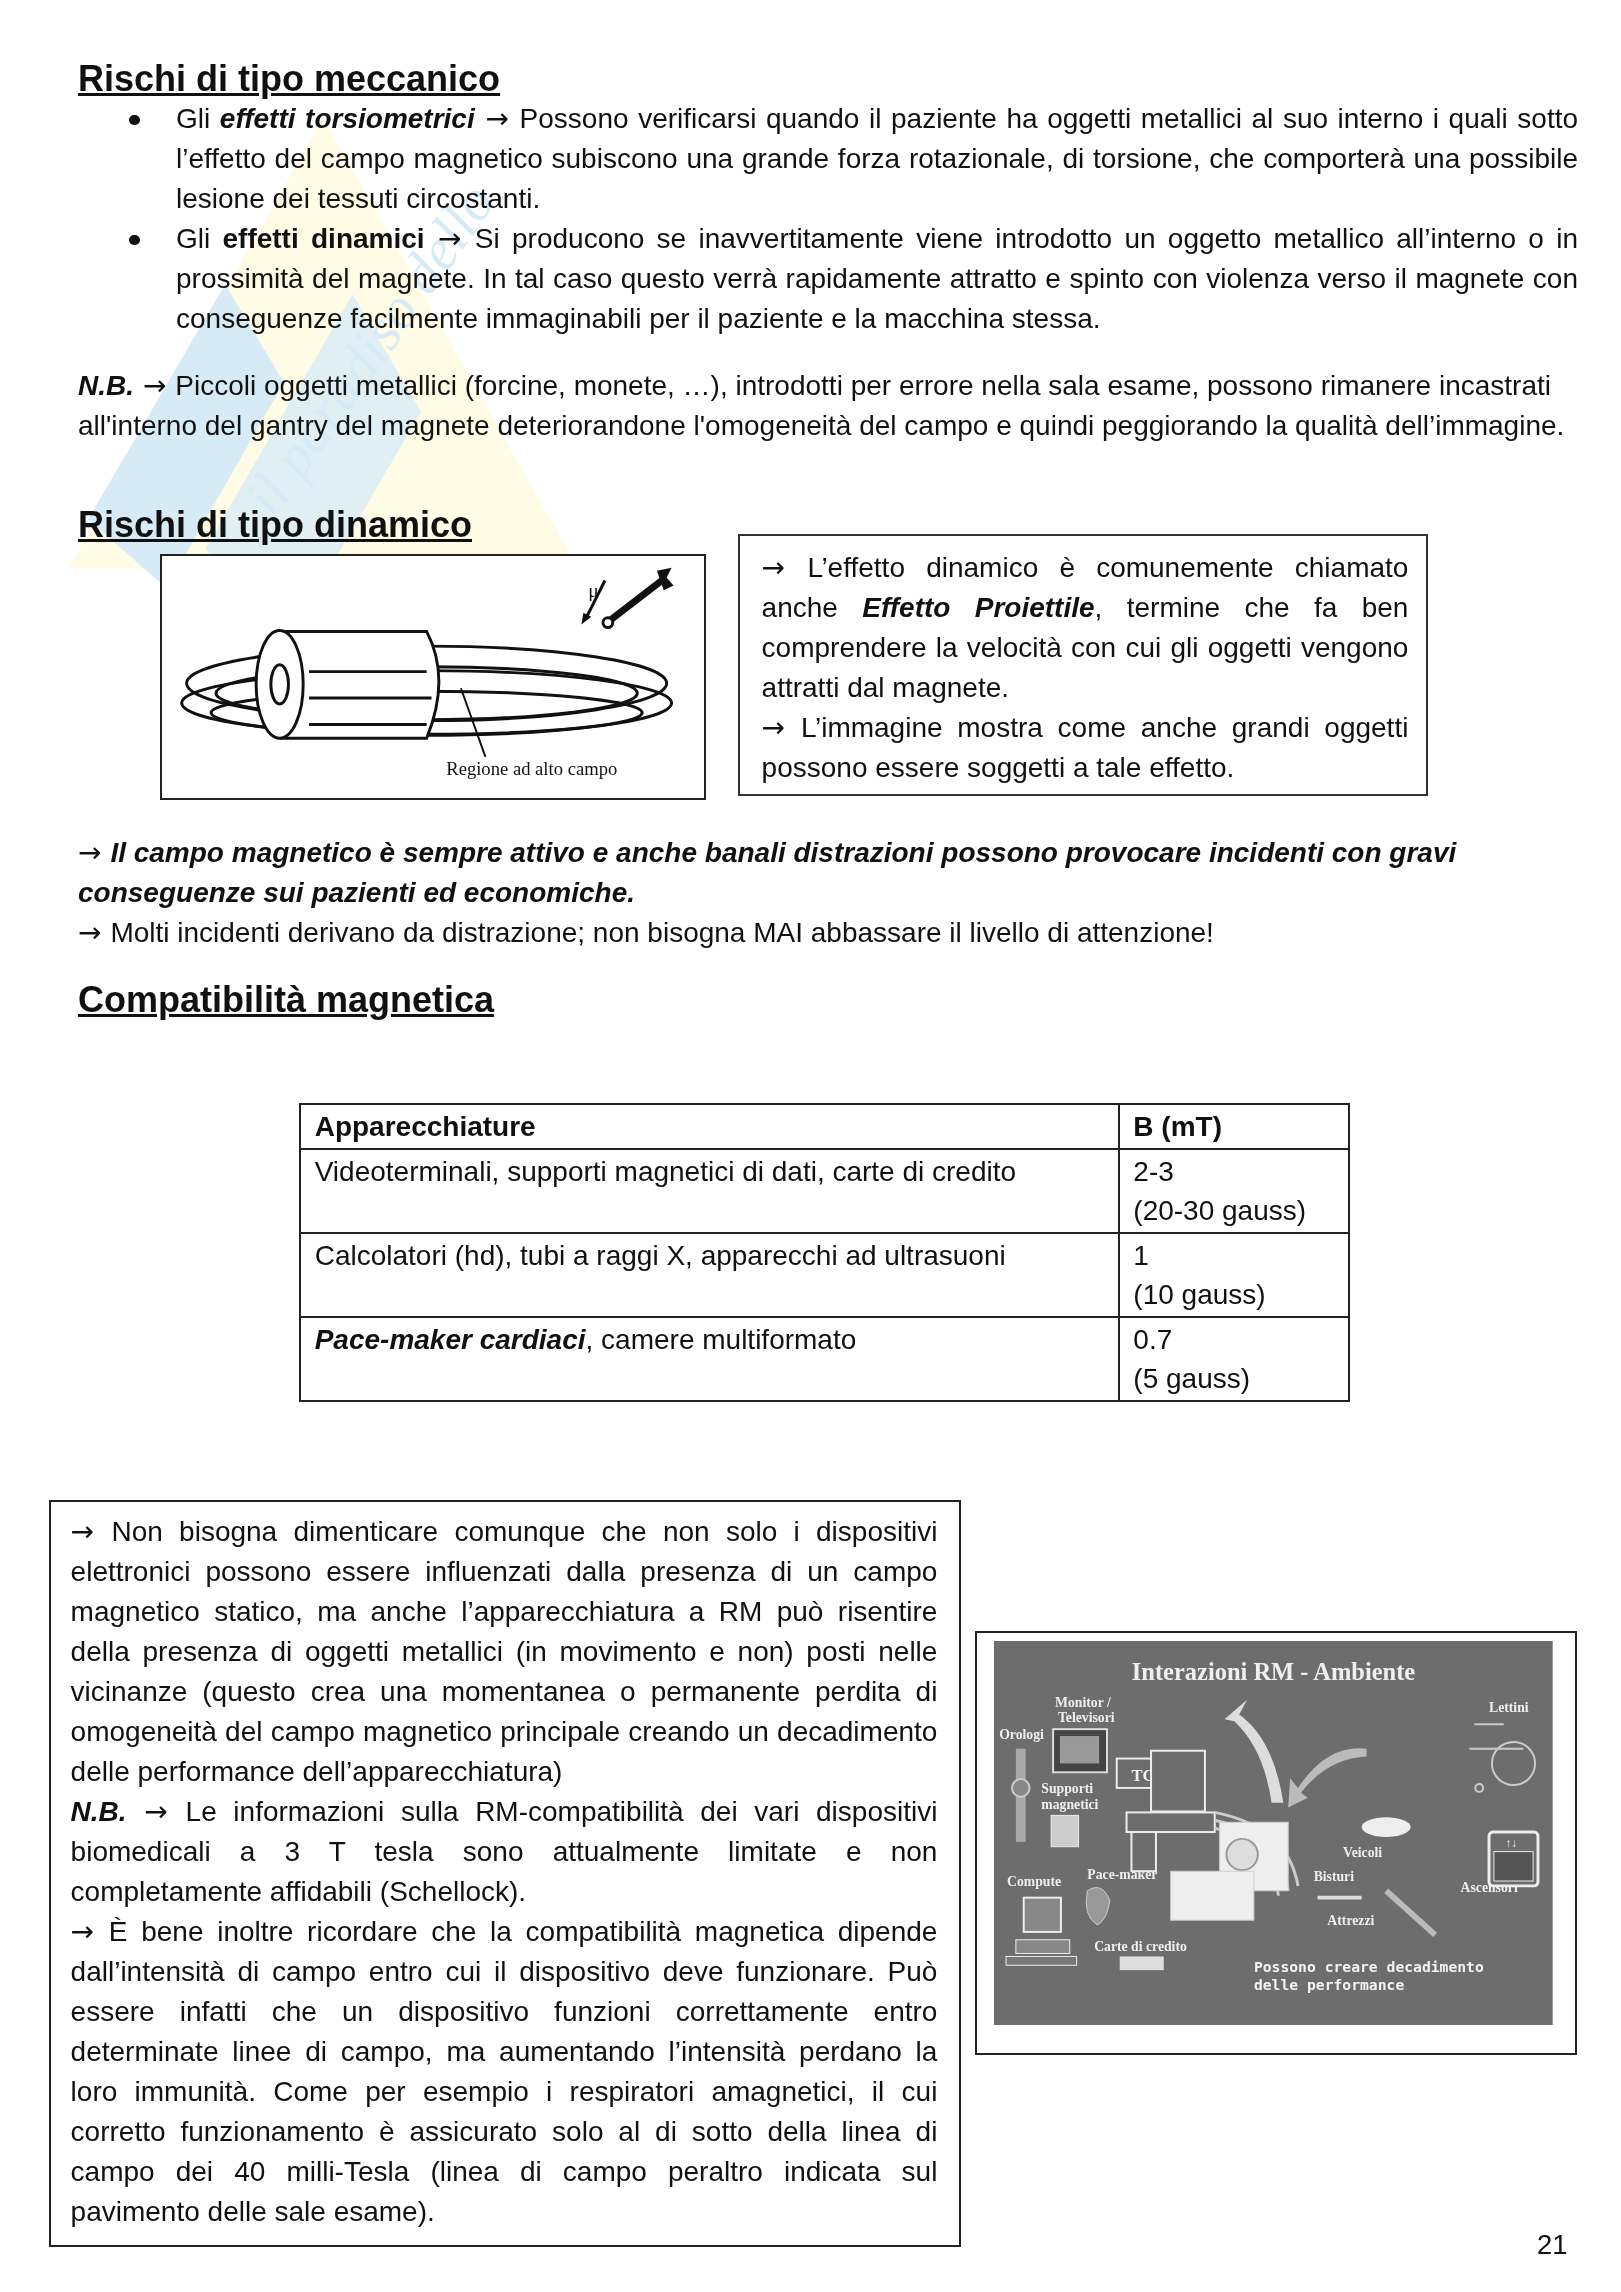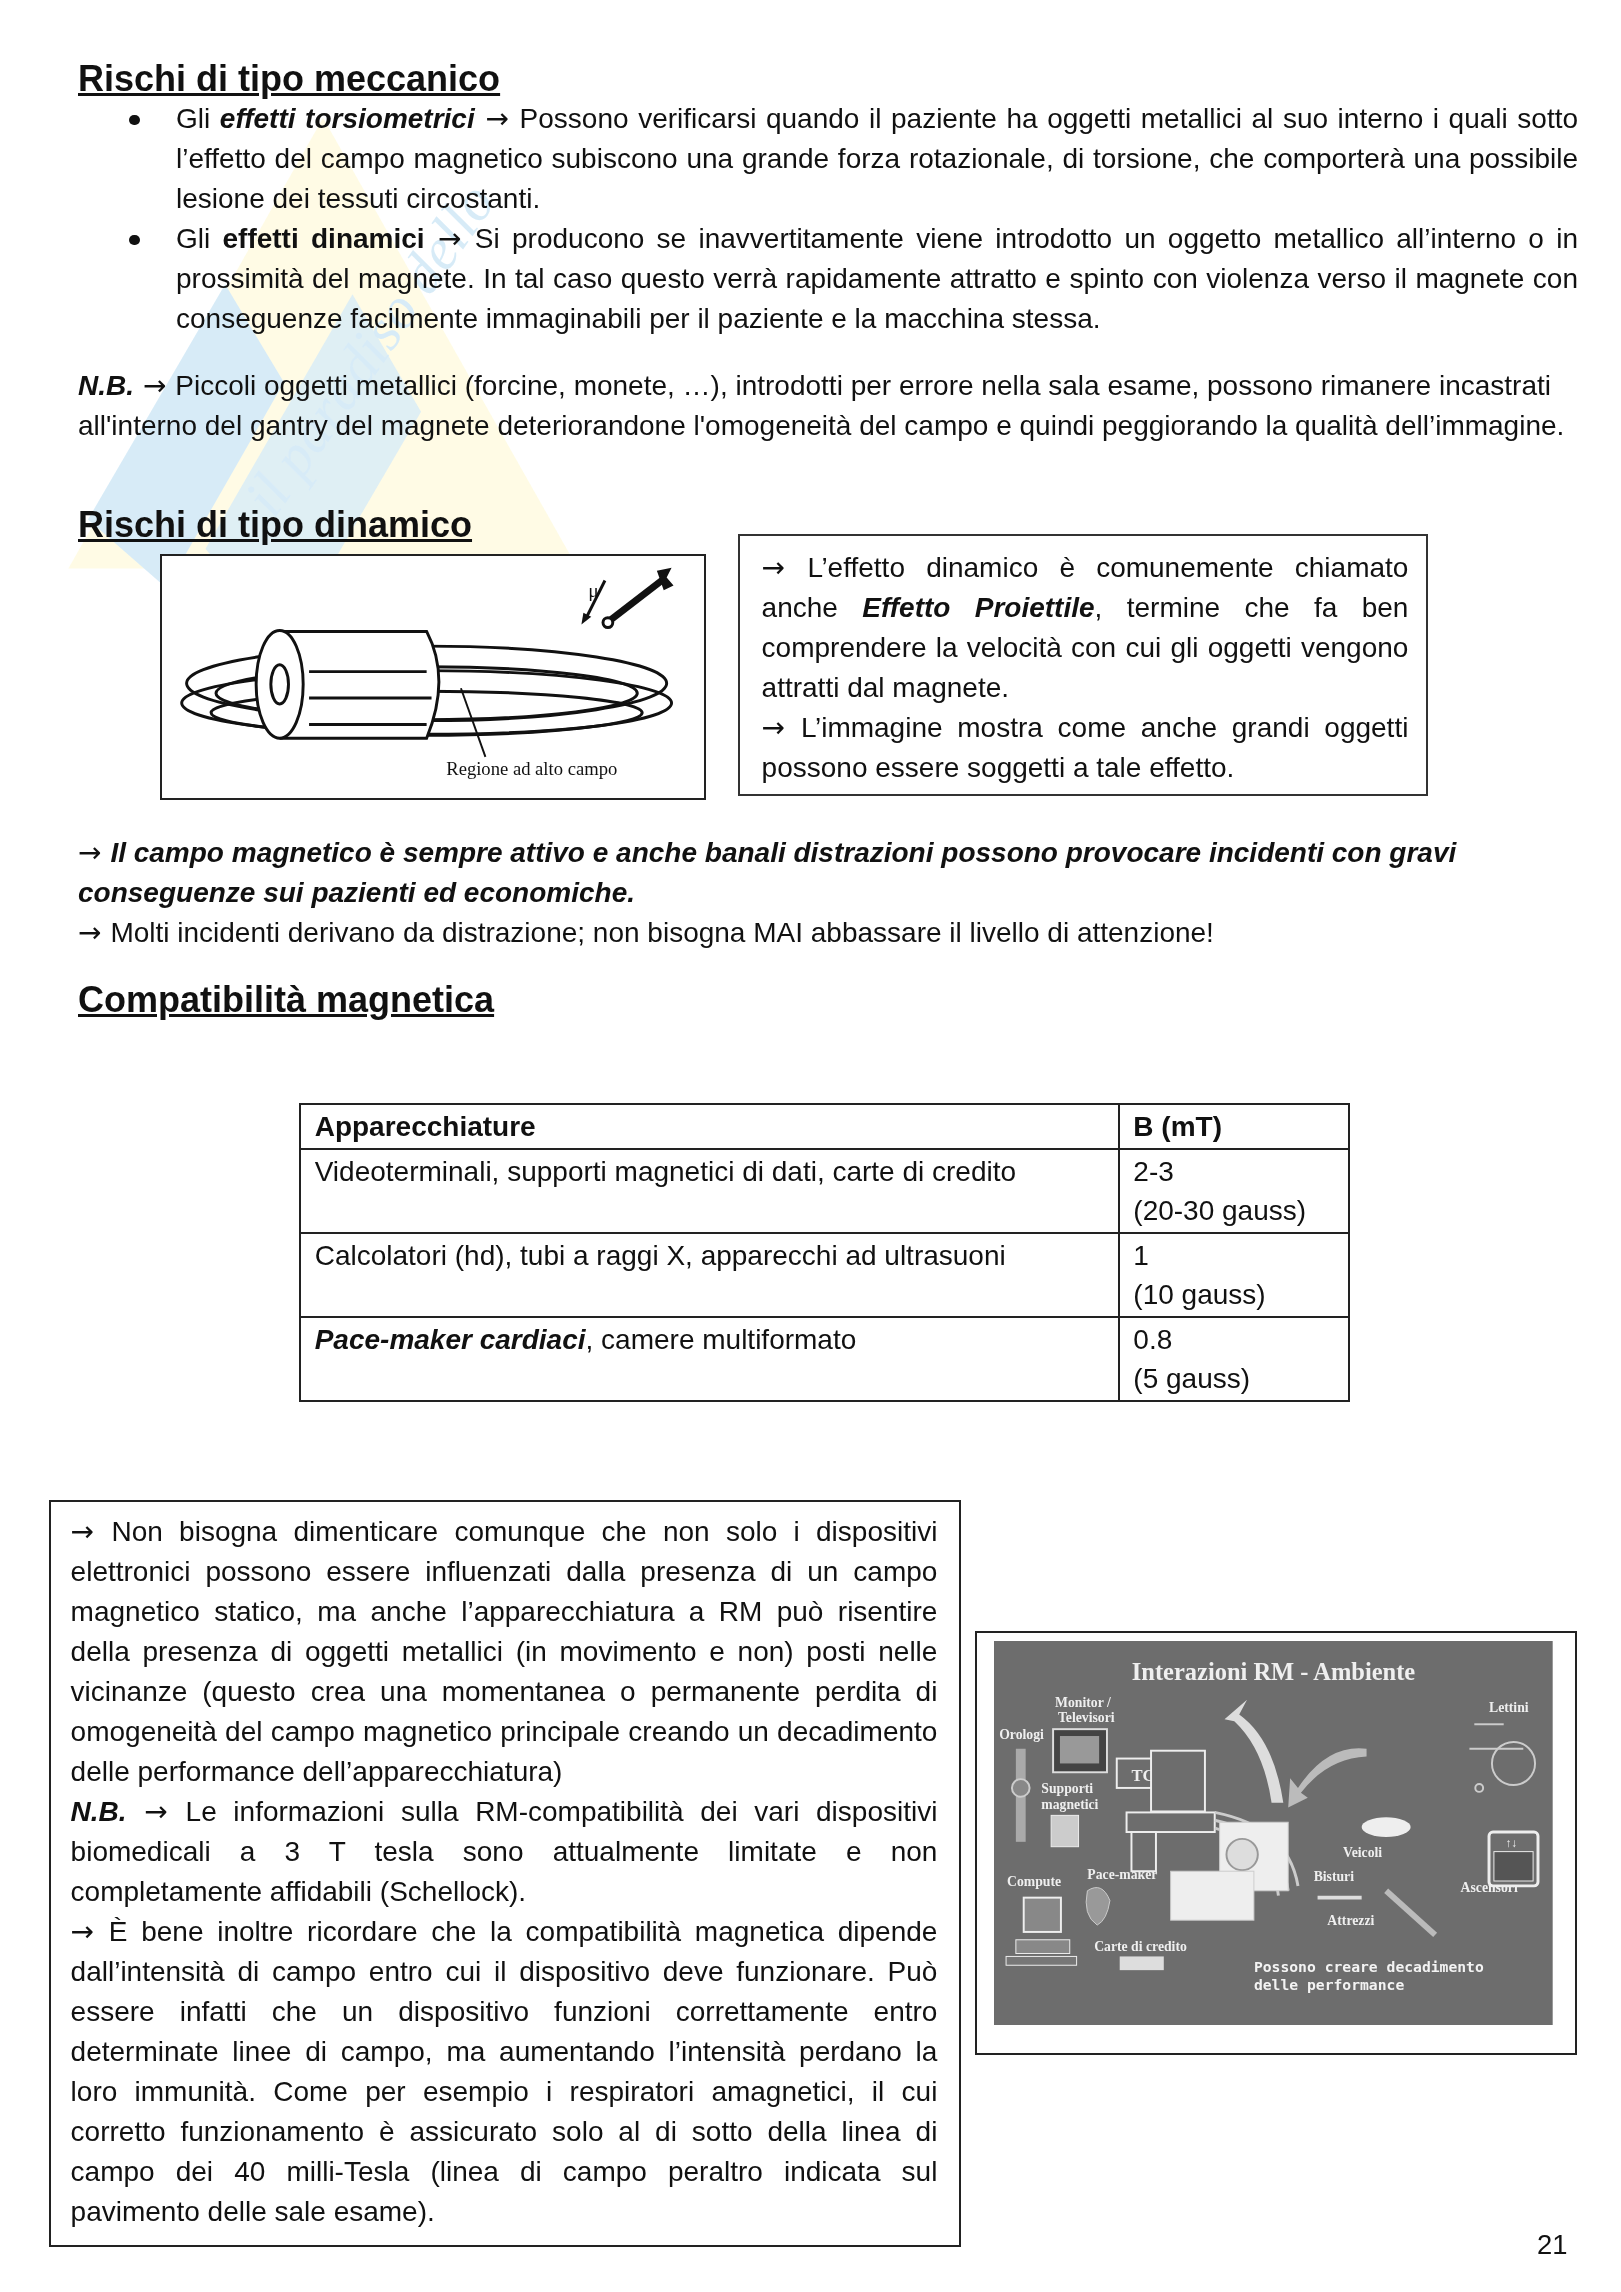--- a/index.html
+++ b/index.html
@@ -111,21 +111,21 @@
       <tr>
         <td><span class="bi"></span><span>Videoterminali, supporti magnetici di dati, carte di credito</span></td>
         <td class="val"><span>2-3</span><br><span>(20-30 gauss)</span></td>
       </tr>
       <tr>
         <td><span class="bi"></span><span>Calcolatori (hd), tubi a raggi X, apparecchi ad ultrasuoni</span></td>
         <td class="val"><span>1</span><br><span>(10 gauss)</span></td>
       </tr>
       <tr>
         <td><span class="bi">Pace-maker cardiaci</span><span>, camere multiformato</span></td>
-        <td class="val"><span>0.8</span><br><span>(5 gauss)</span></td>
+        <td class="val"><span>0.7</span><br><span>(5 gauss)</span></td>
       </tr>
     </tbody>
   </table>
 
   <div class="bigbox txt">
     <span class="arrow">→ </span><span>Non bisogna dimenticare comunque che non solo i dispositivi elettronici possono essere influenzati dalla presenza di un campo magnetico statico, ma anche l’apparecchiatura a RM può risentire della presenza di oggetti metallici (in movimento e non) posti nelle vicinanze (questo crea una momentanea o permanente perdita di omogeneità del campo magnetico principale creando un decadimento delle performance dell’apparecchiatura)</span><br>
     <span class="bi">N.B.</span><span class="arrow"> → </span><span>Le informazioni sulla RM-compatibilità dei vari dispositivi biomedicali a 3 T tesla sono attualmente limitate e non completamente affidabili (Schellock).</span><br>
     <span class="arrow">→ </span><span>È bene inoltre ricordare che la compatibilità magnetica dipende dall’intensità di campo entro cui il dispositivo deve funzionare. Può essere infatti che un dispositivo funzioni correttamente entro determinate linee di campo, ma aumentando l’intensità perdano la loro immunità. Come per esempio i respiratori amagnetici, il cui corretto funzionamento è assicurato solo al di sotto della  linea di campo dei 40 milli-Tesla (linea di campo peraltro indicata sul pavimento delle sale esame).</span>
   </div>
 

